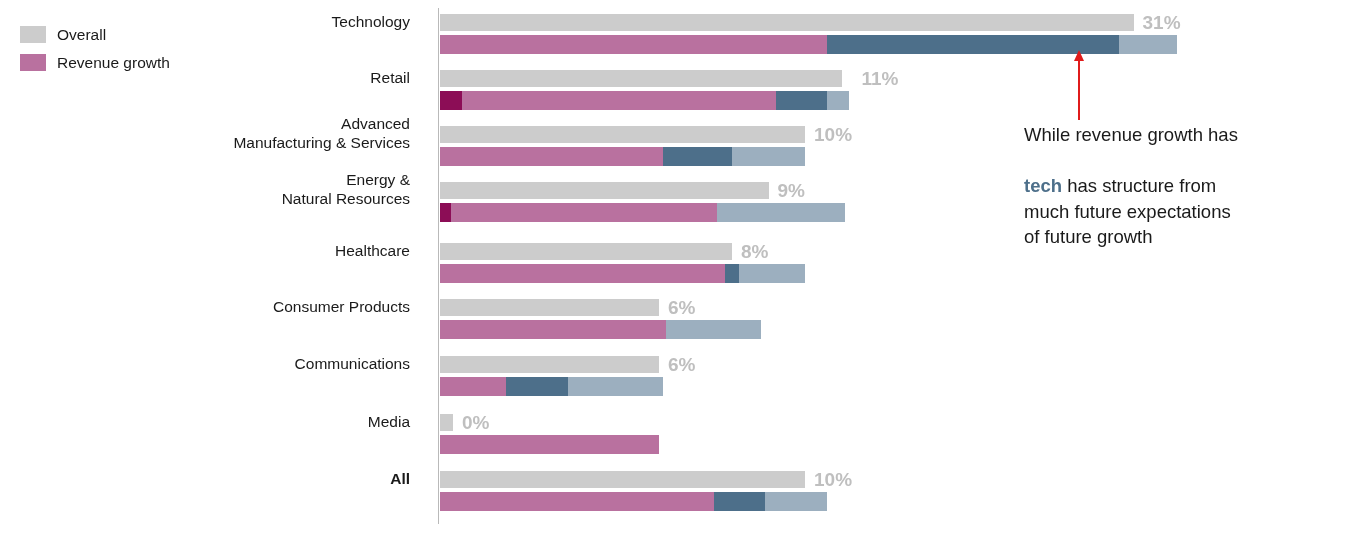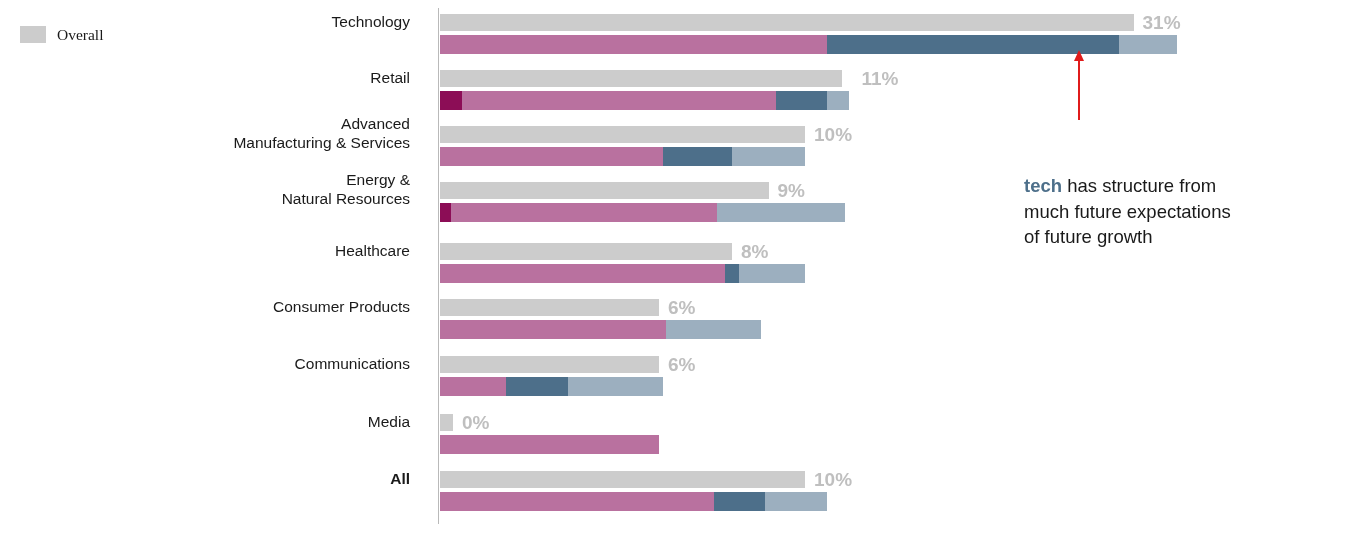--- a/index.html
+++ b/index.html
@@ -7,21 +7,21 @@
     width:1351px;height:537px;
     background:#ffffff;
     font-family:"Liberation Sans","DejaVu Sans",sans-serif;
     overflow:hidden;
     position:relative;
   }
   #root{position:absolute;inset:0;}
 
   
   .legend{position:absolute;left:20px;top:20px;width:200px;}
-  .legend-row{display:flex;align-items:center;height:28.5px;font-family:Liberation Serif, serif;}
+  .legend-row{display:flex;align-items:center;height:28.5px;}
   .legend-swatch{width:26px;height:17px;flex:0 0 26px;margin-right:11px;}
   .legend-label{font-size:15.5px;color:#1a1a1a;line-height:1;white-space:nowrap;}
 
   
   .plot{position:absolute;left:0px;top:0px;width:1351px;height:537px;}
   .axis-line{position:absolute;left:438px;top:8px;width:1px;height:516px;background:#b9b9b9;}
 
   .row{position:absolute;left:0;width:1351px;}
   .cat-label{
     position:absolute;right:941px;   
@@ -48,20 +48,24 @@
 </style>
 </head>
 <body>
 
 <div id="root">
 
   <div class="legend" id="legend">
       <div class="legend-row">
         <span class="legend-swatch" style="background: rgb(204, 204, 204);"></span>
         <span class="legend-label">Overall</span>
+      </div>
+      <div class="legend-row">
+        <span class="legend-swatch" style="background: rgb(185, 113, 159);"></span>
+        <span class="legend-label">Revenue growth</span>
       </div>
     </div>
 
   <div class="plot">
     <div class="axis-line"></div>
     <div id="rows">
         <div class="row" style="top: 0px;">
           <div class="cat-label" style="top: 12px;">Technology</div>
           <div class="bar-overall" style="top: 14px; width: 693.5px; background: rgb(204, 204, 204);"></div>
           <div class="pct" style="top: 14px; left: 1142.5px; color: rgb(191, 191, 191);">31%</div>
@@ -154,21 +158,21 @@
       </div>
   </div>
 
   <svg class="arrow" viewBox="0 0 18 70">
     <line x1="9" y1="70" x2="9" y2="6" stroke="#e01b1b" stroke-width="2"></line>
     <polygon points="9,0 4,11 14,11" fill="#e01b1b"></polygon>
   </svg>
 
   <div class="annot">
     <div class="annot-text">
-      <br>
+      <span>While revenue growth has</span><br>
       <br>
       <span class="annot-hl">tech</span><span> has structure from</span><br>
       <span>much future expectations</span><br>
       <span>of future growth</span>
     </div>
   </div>
 
 </div>
 
 </body></html>

